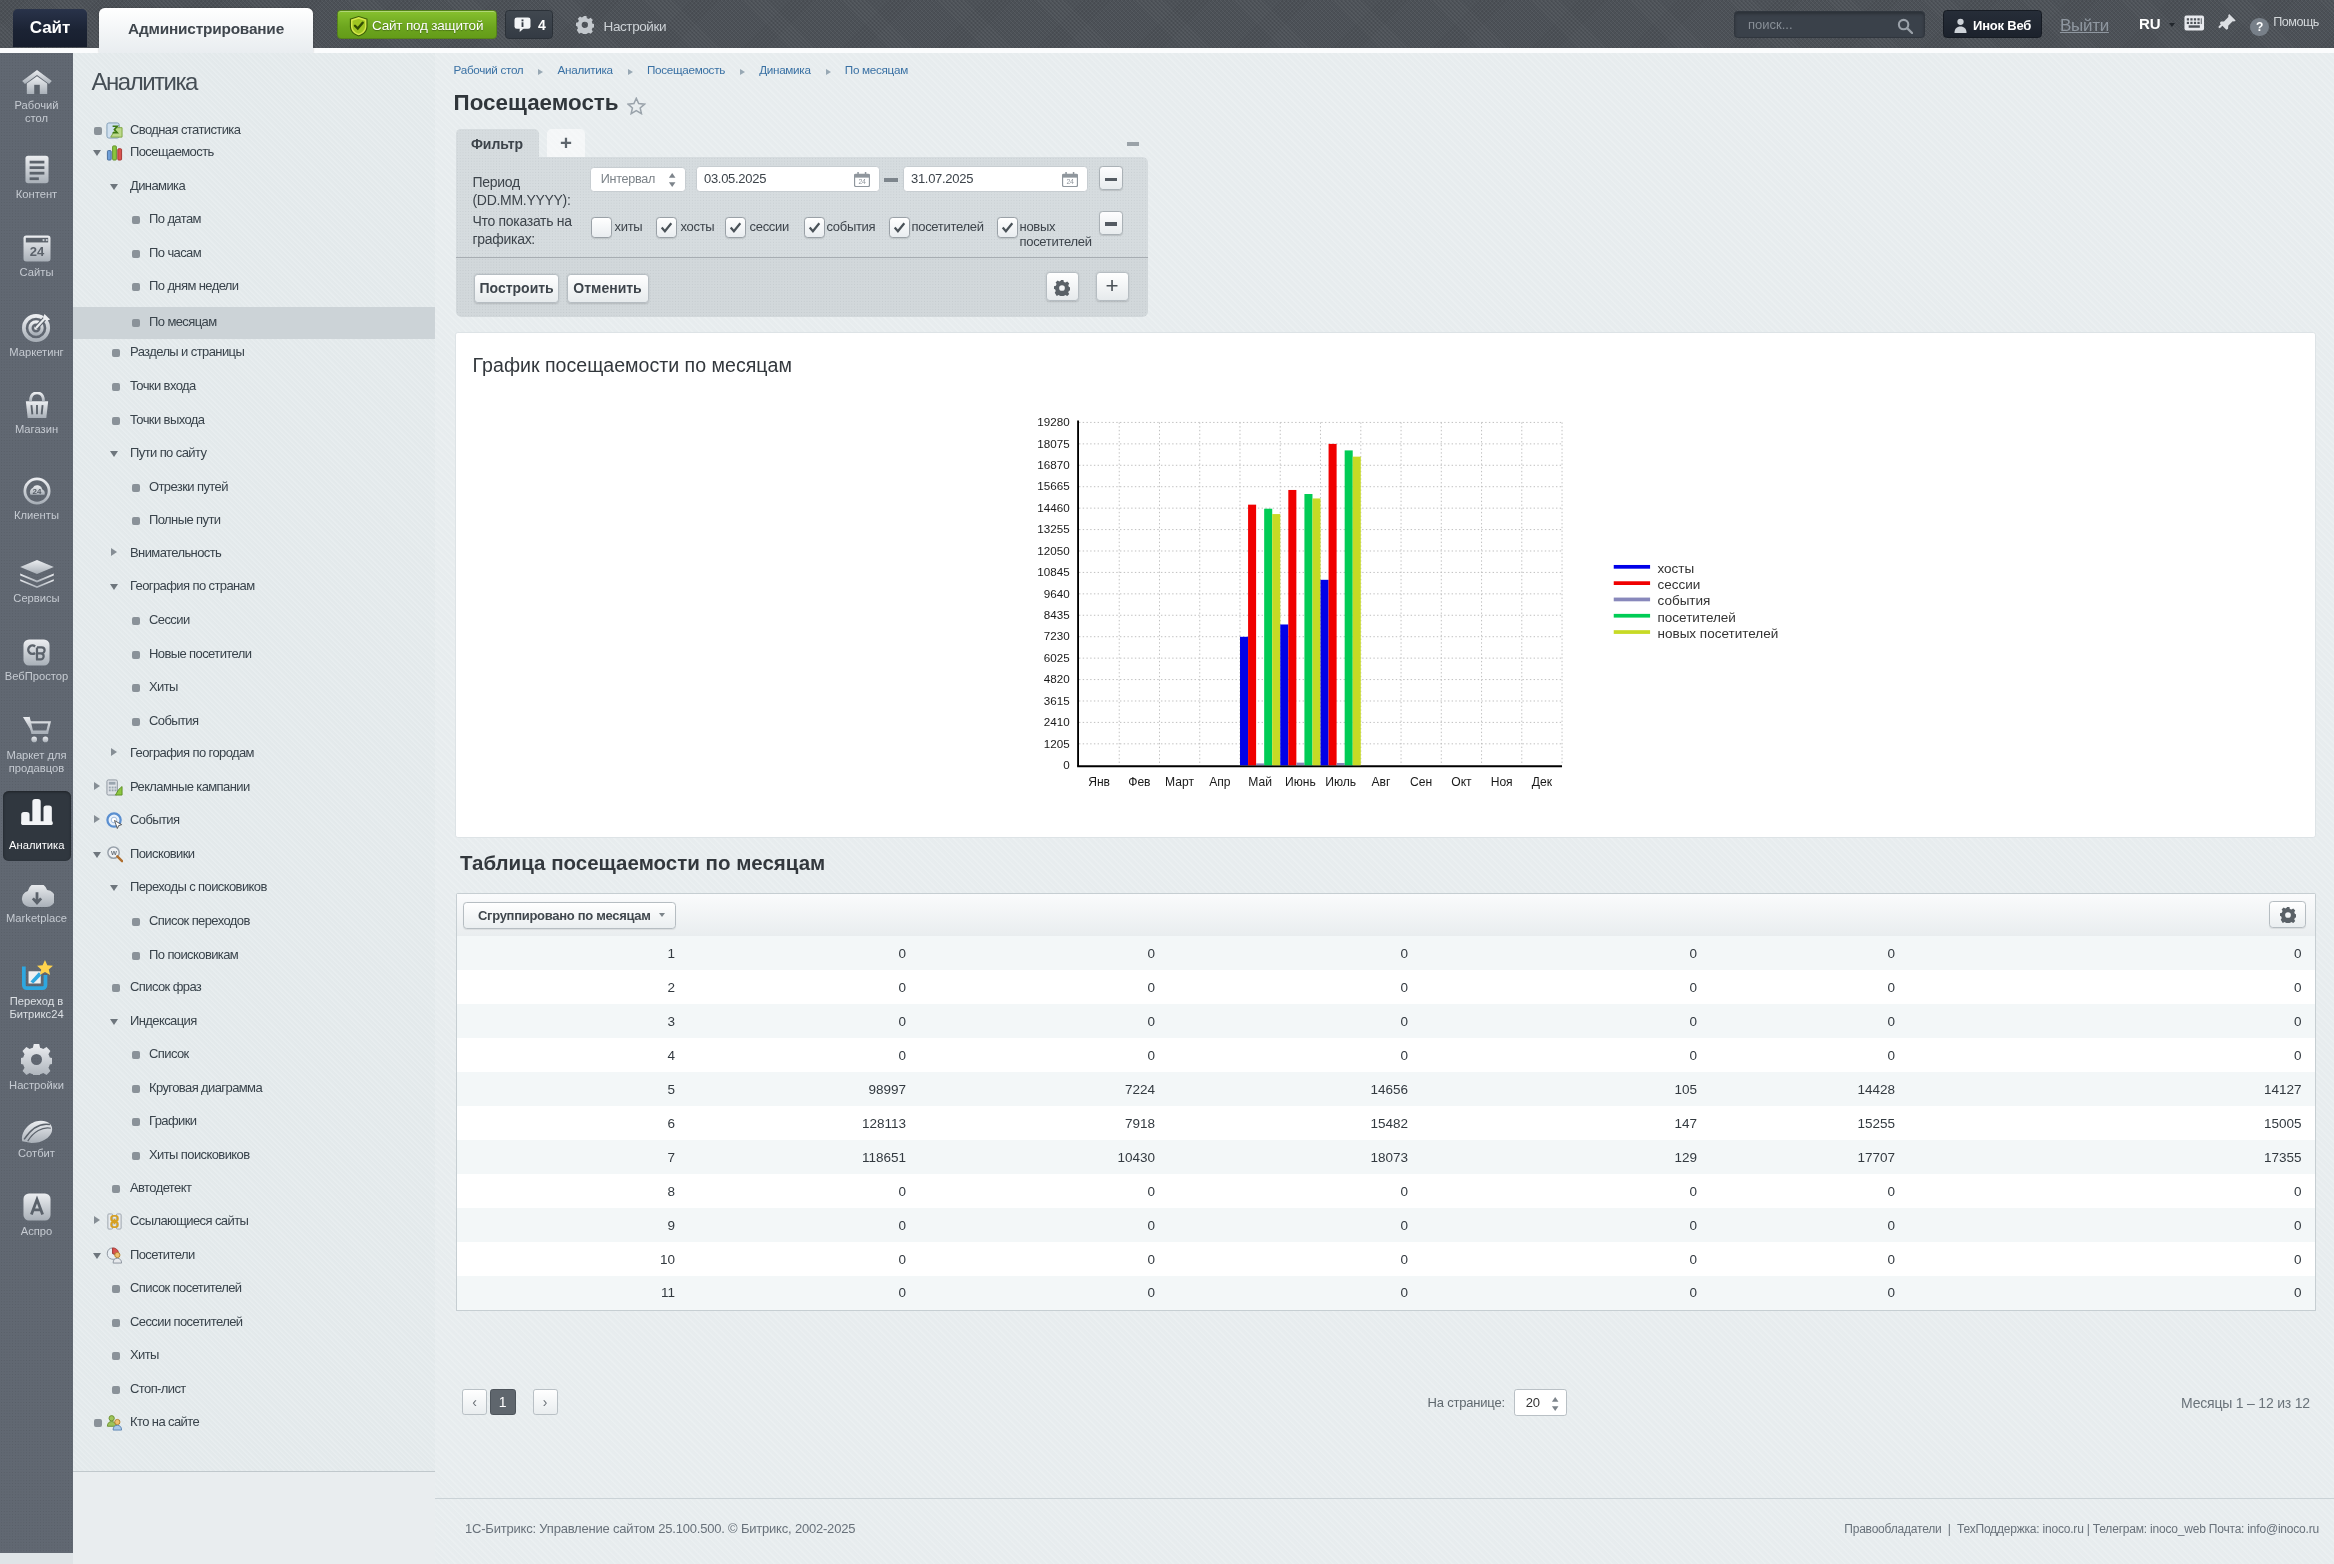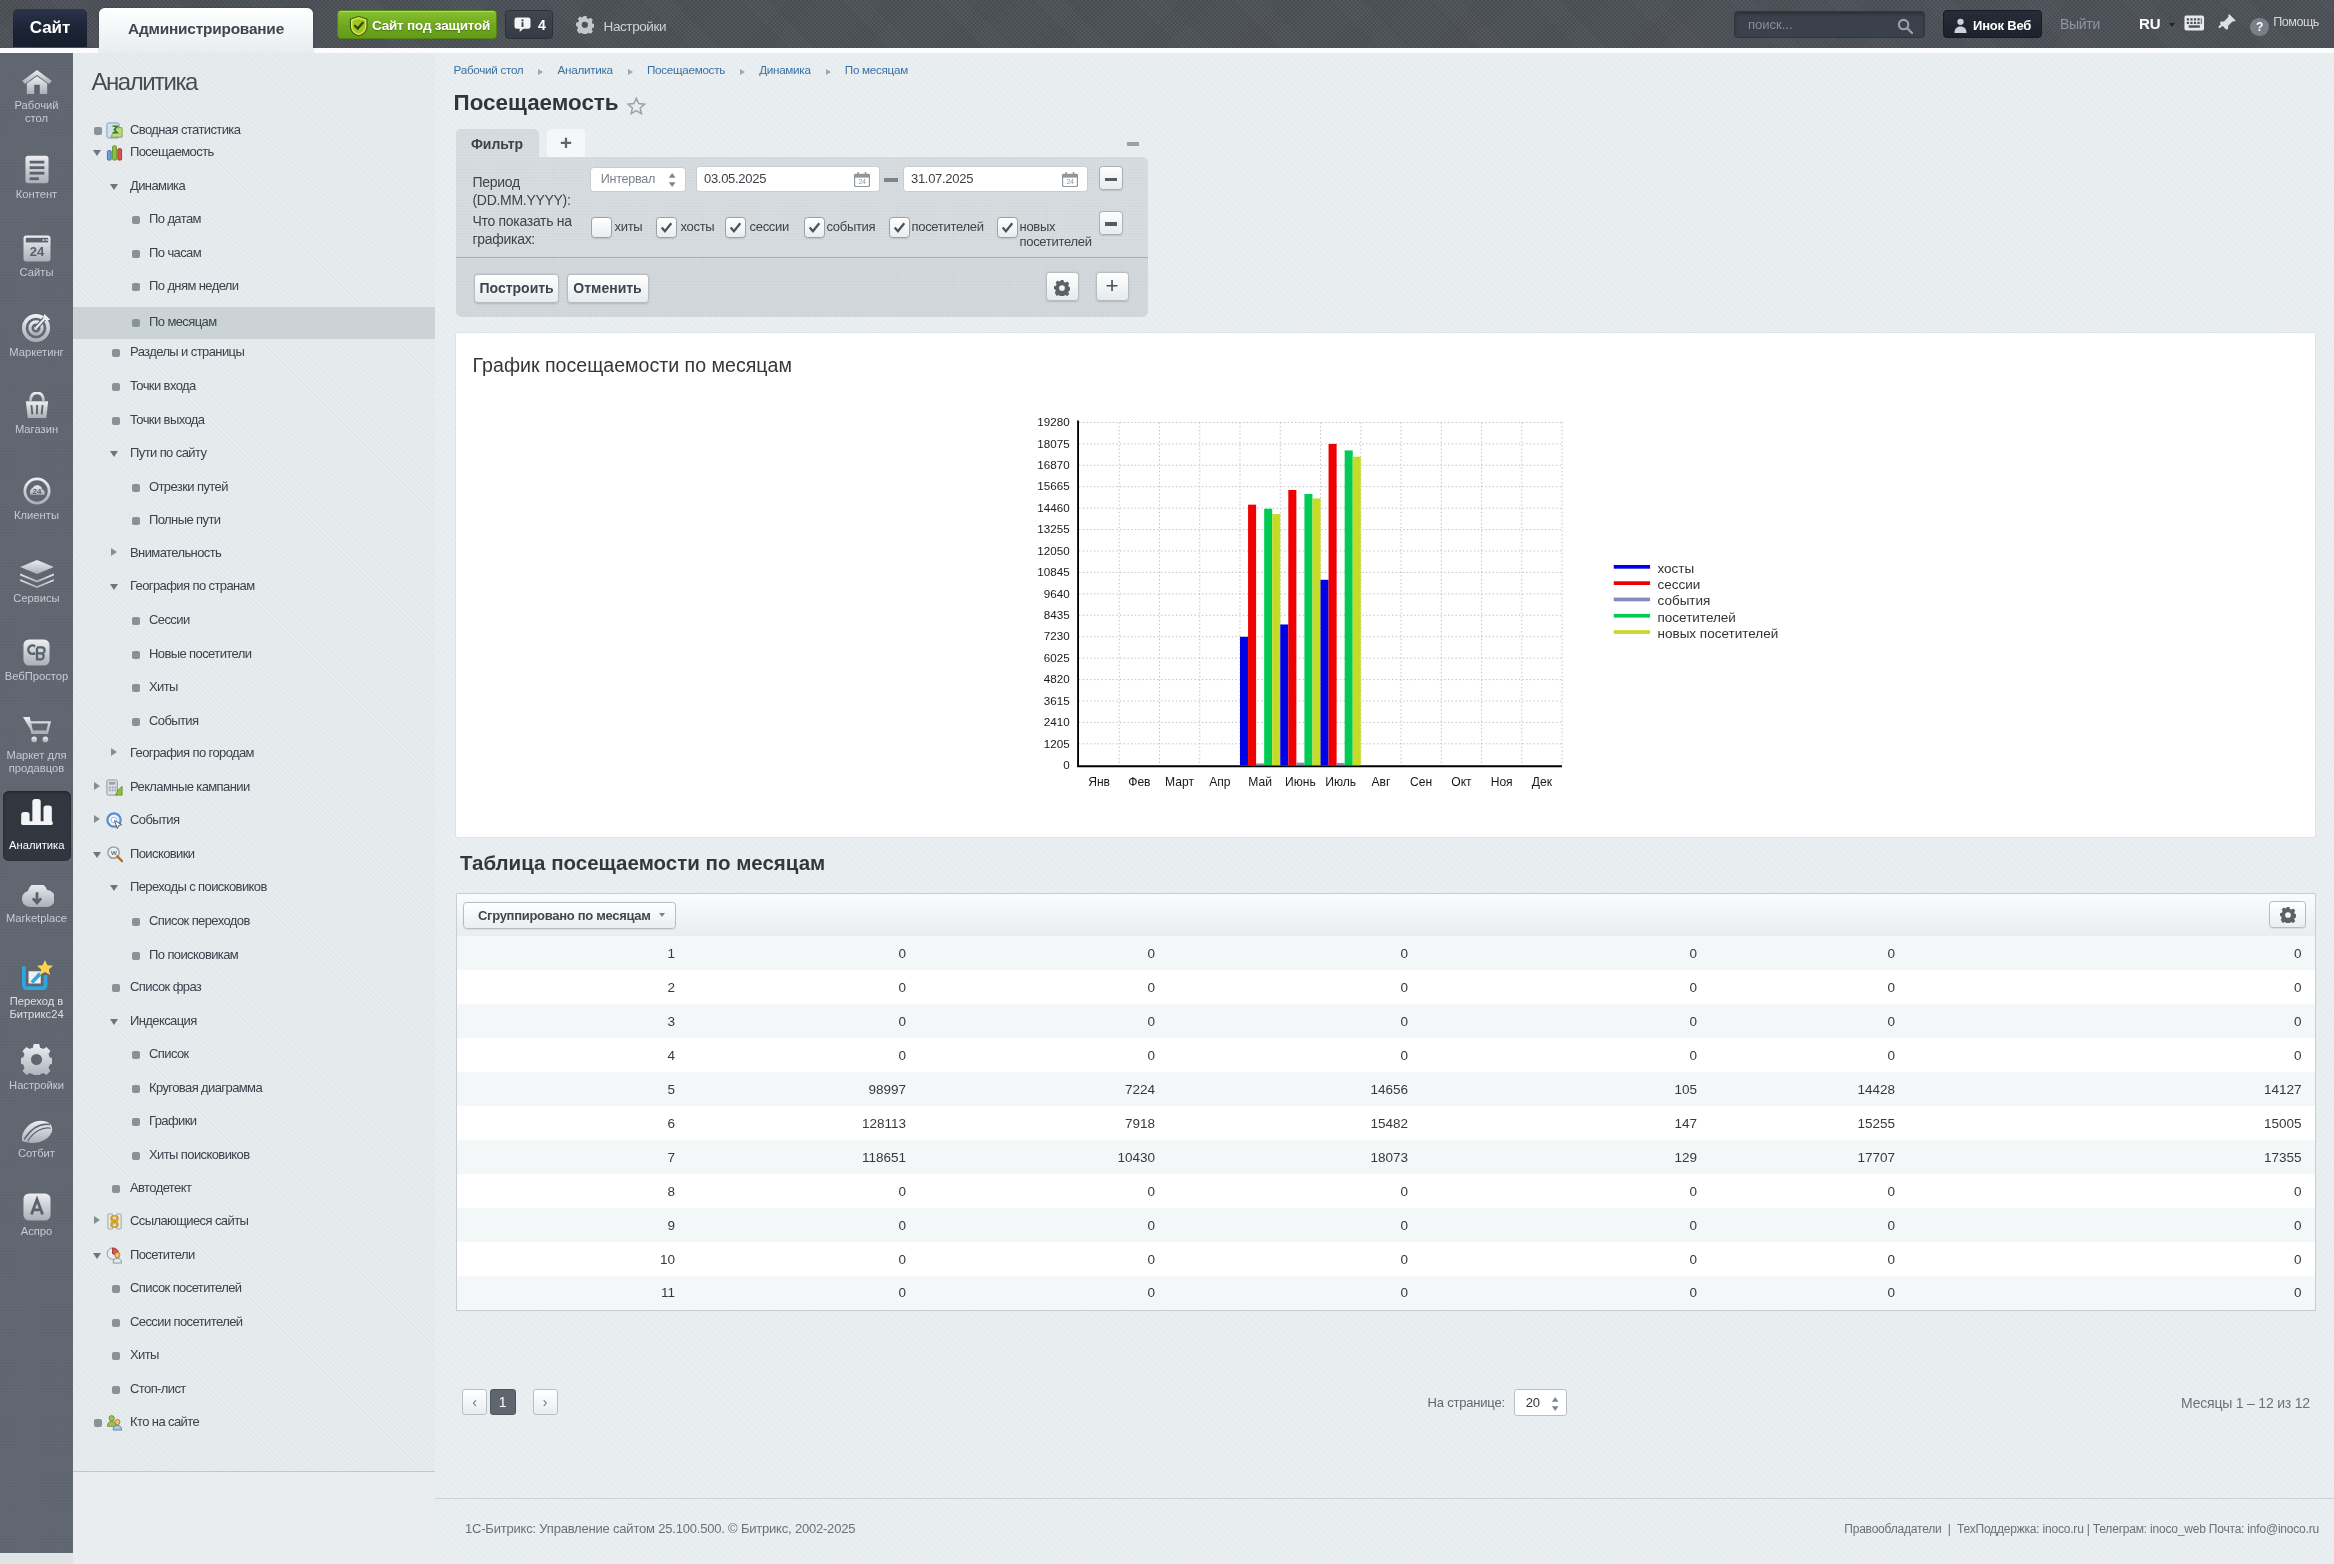--- a/index.html
+++ b/index.html
@@ -15,37 +15,37 @@
 }
 #hstrip { position:absolute; left:0; top:48px; width:2334px; height:5.6px; background:#fbfcfd; border-bottom:0.9px solid #c9d2d7; }
 #tab-site { position:absolute; left:13px; top:9.3px; width:74px; height:38px; border-radius:4.7px 4.7px 0 0;
   background:linear-gradient(#29334a,#1b2334 55%,#171e2d); color:#fff; font-size:17px; font-weight:bold;
   text-align:center; line-height:37px; }
 #tab-admin { position:absolute; left:99px; top:8.4px; width:214px; height:45px; border-radius:5.6px 5.6px 0 0;
   background:linear-gradient(#ffffff,#eff2f4 70%,#e9edf0); color:#3f464d; font-size:15.4px; font-weight:bold; letter-spacing:-0.2px;
   text-align:center; line-height:41px; box-shadow:0 0 1.9px rgba(0,0,0,0.25); }
 #btn-protect { position:absolute; left:337px; top:10.3px; width:160px; height:29px; border-radius:3.7px;
   background:linear-gradient(#87c12f,#6ca51e 60%,#649c19); border:0.9px solid #55831a;
-  box-shadow:inset 0 0.9px 0 rgba(255,255,255,0.35); color:#fff; font-size:15px; font-weight:bold; }
+  box-shadow:inset 0 0.9px 0 rgba(255,255,255,0.35); color:#fff; font-size:15px; font-weight:normal; }
 #btn-protect .sh { position:absolute; left:10.3px; top:3.7px; }
 #btn-protect .tx { position:absolute; left:34px; top:6.5px; white-space:nowrap; font-size:13.5px; letter-spacing:-0.2px; text-shadow:0 0.9px 0.9px rgba(0,0,0,0.3); }
 #btn-notif { position:absolute; left:505px; top:10.3px; width:48px; height:29px; border-radius:3.7px;
   background:linear-gradient(#40474f,#343b44); border:0.9px solid #2b3138; color:#fff; font-size:14px; font-weight:bold; }
 #btn-notif .num { position:absolute; left:32px; top:5.6px; }
 #hdr-set { position:absolute; left:576px; top:16px; width:131px; white-space:nowrap; height:18.6px; color:#ced3d7; font-size:13.5px; letter-spacing:-0.4px; }
 #hdr-set svg { vertical-align:-2.8px; margin-right:6.5px; }
 #search { position:absolute; left:1734px; top:11.2px; width:191px; height:27px; border-radius:3.7px;
   background:#3a414a; border:0.9px solid #30363e; box-shadow:inset 0 1.9px 2.8px rgba(0,0,0,0.25);
   color:#878e96; font-size:13px; line-height:25px; padding-left:13px; }
 #search svg { position:absolute; right:11.2px; top:5.6px; }
 #btn-user { position:absolute; left:1943px; top:10.3px; width:99px; height:28px; border-radius:3.7px;
   background:linear-gradient(#262d38,#1c222c); border:0.9px solid #161b23; color:#fff; font-size:15px; font-weight:bold; }
 #btn-user .tx { position:absolute; left:29px; top:6.5px; white-space:nowrap; font-size:13px; letter-spacing:-0.2px; }
 #btn-user svg { position:absolute; left:10.3px; top:6.5px; }
-#hdr-exit { position:absolute; left:2060px; top:16px; color:#8f97a0; font-size:14px; letter-spacing:-0.3px; }
+#hdr-exit { position:absolute; left:2060px; top:16px; color:#8f97a0; font-size:17px; letter-spacing:-0.3px;text-decoration:underline; }
 #hdr-ru { position:absolute; left:2139px; top:15px; color:#fff; font-size:15px; font-weight:bold; }
 #hdr-ru .car { display:inline-block; width:0; height:0; border:3.7px solid transparent; border-top:4.7px solid #21262c; vertical-align:-0.9px; margin-left:3.7px; }
 #hdr-kbd { position:absolute; left:2184px; top:15px; }
 #hdr-pin { position:absolute; left:2218px; top:13px; }
 #hdr-help { position:absolute; left:2250px; top:15px; white-space:nowrap; color:#d3d7da; font-size:12.6px; letter-spacing:-0.5px; }
 #hdr-help .q { display:inline-block; width:18.6px; height:18.6px; border-radius:9.3px; background:#788089; color:#fff;
   font-size:12px; font-weight:bold; text-align:center; line-height:18.6px; margin-right:4.7px; vertical-align:-4.7px; }
 
 
 #rail { position:absolute; left:0; top:53px; width:73px; height:1500px;

